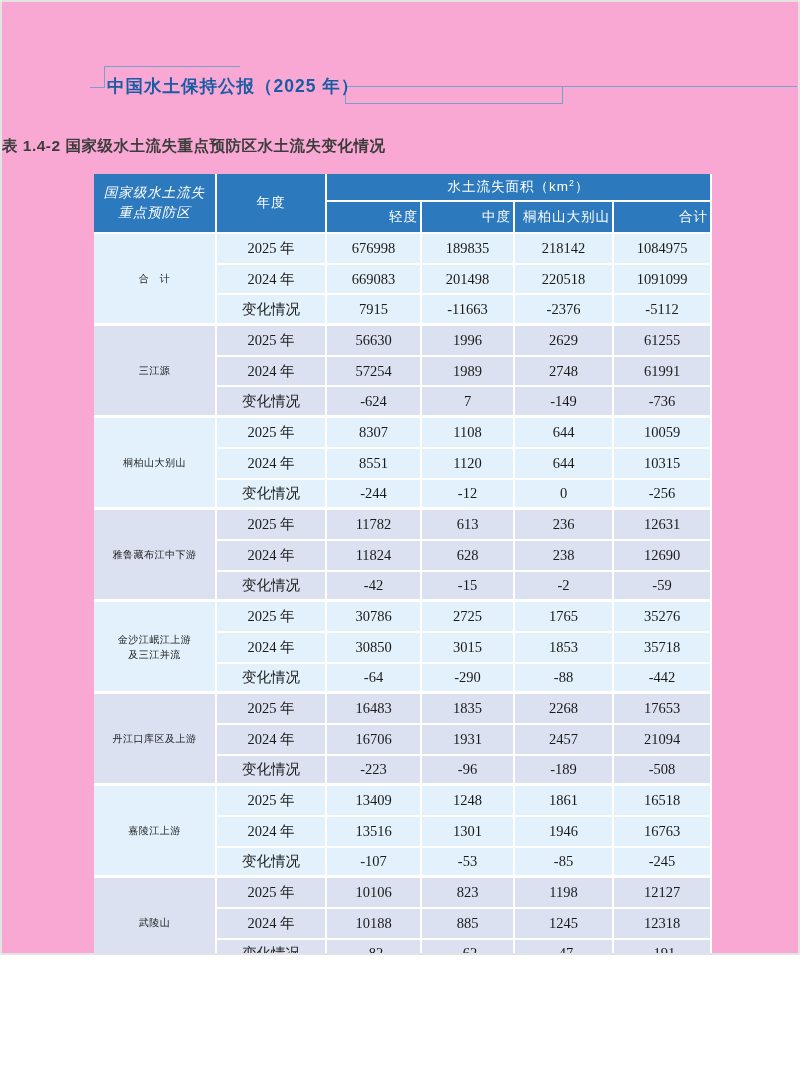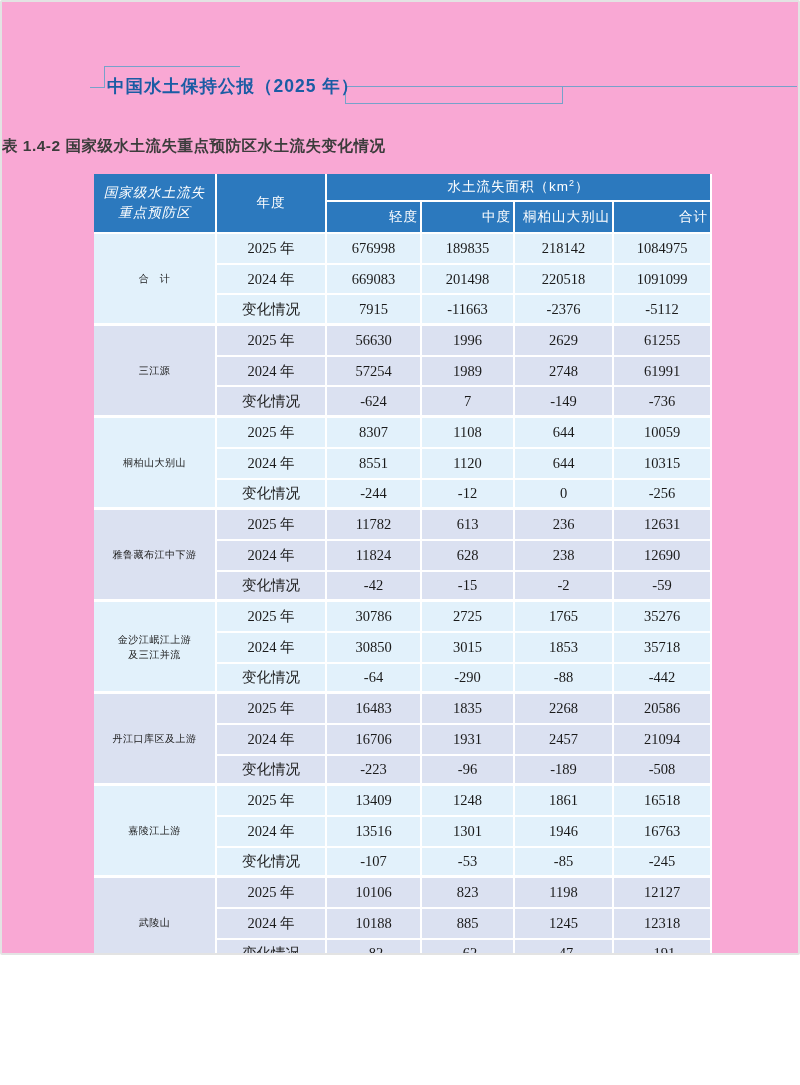--- a/index.html
+++ b/index.html
@@ -217,21 +217,21 @@
             <td>-290</td>
             <td>-88</td>
             <td>-442</td>
           </tr>
           <tr class="grp-b">
             <td rowspan="3" class="region bot3">丹江口库区及上游</td>
             <td>2025 年</td>
             <td>16483</td>
             <td>1835</td>
             <td>2268</td>
-            <td>20586</td>
+            <td>17653</td>
           </tr>
           <tr class="grp-b">
             <td>2024 年</td>
             <td>16706</td>
             <td>1931</td>
             <td>2457</td>
             <td>21094</td>
           </tr>
           <tr class="grp-b grp-end">
             <td>变化情况</td>

